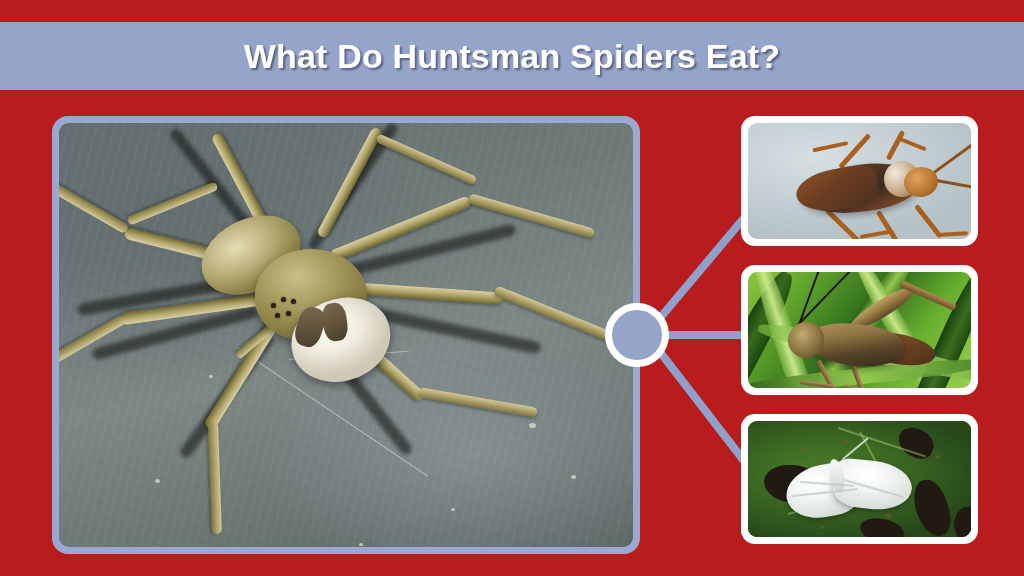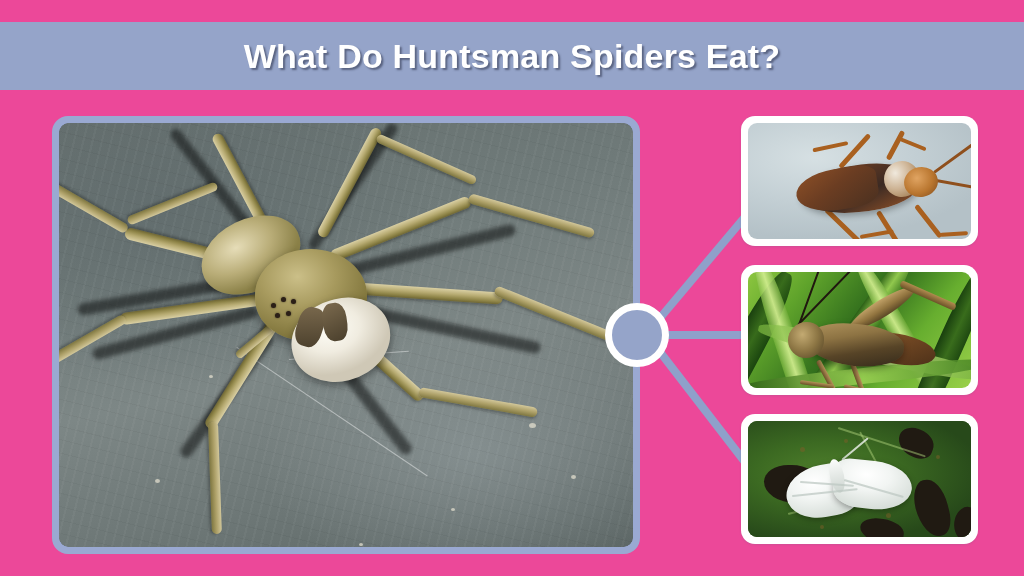--- a/index.html
+++ b/index.html
@@ -10,21 +10,21 @@
   body {
     width: 1024px;
     height: 576px;
     overflow: hidden;
     font-family: "Liberation Sans", sans-serif;
   }
   .slide {
     position: relative;
     width: 1024px;
     height: 576px;
-    background: #ec4899;
+    background: #b91c1c;
     overflow: hidden;
   }
 
   
   .title-band {
     position: absolute;
     left: 0;
     top: 22px;
     width: 1024px;
     height: 68px;

